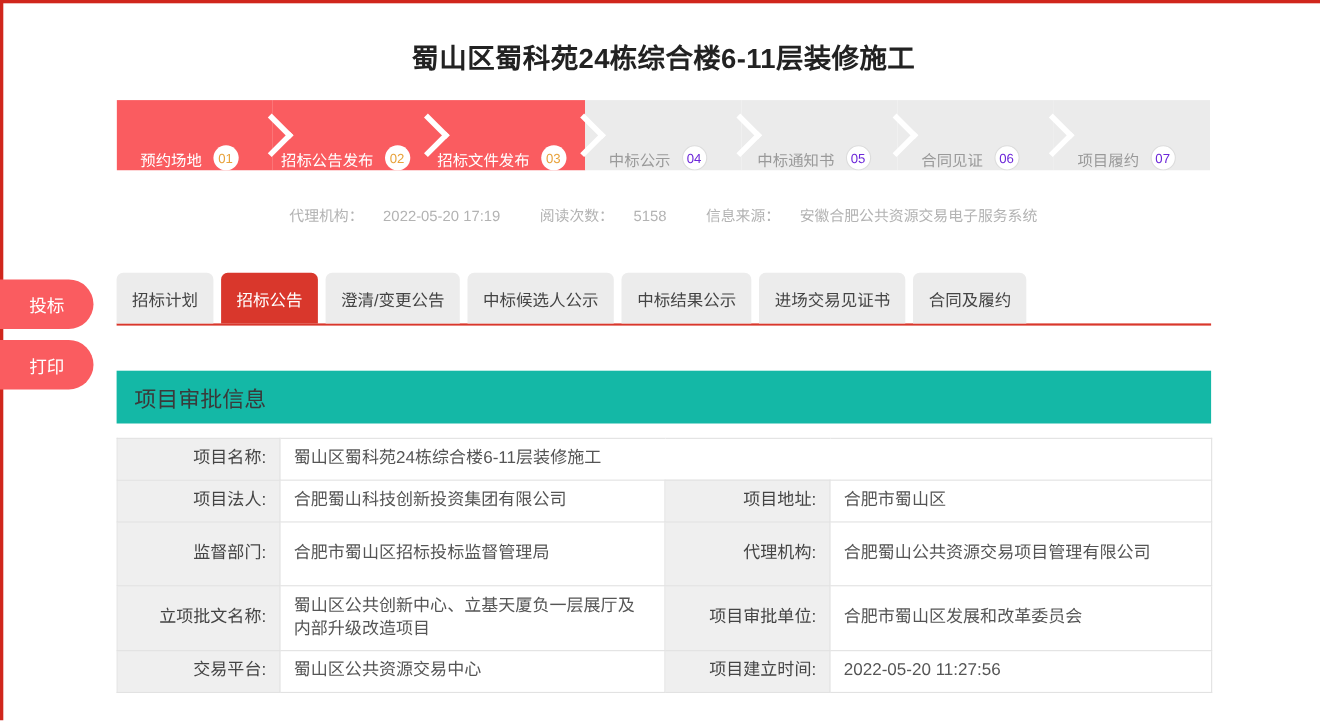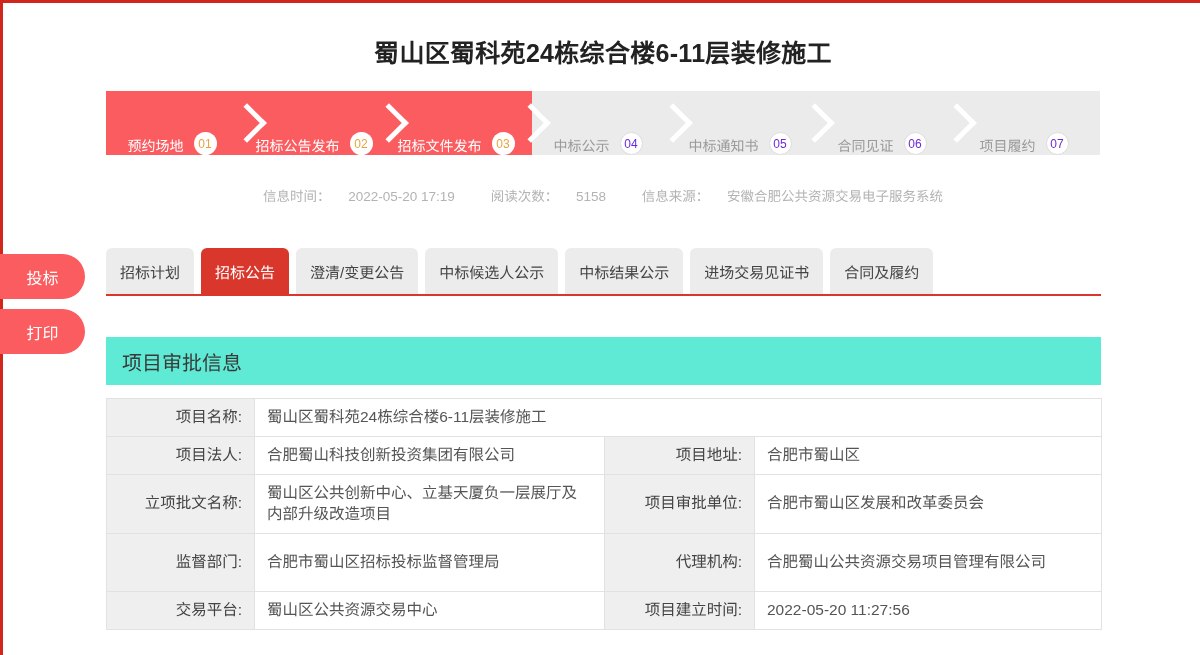--- a/index.html
+++ b/index.html
@@ -140,21 +140,21 @@
     cursor: pointer;
     white-space: nowrap;
   }
   .tab.active { background: #d9372c; color: #ffffff; }
 
   
   .section-head {
     position: absolute;
     left: 103px; top: 334px;
     width: 995px; height: 48px;
-    background: #5eead4;
+    background: #14b8a6;
     display: flex;
     align-items: center;
     padding-left: 16px;
     font-size: 20px;
     color: #3a3a3a;
   }
 
   
   .info-table {
     position: absolute;
@@ -222,21 +222,21 @@
         <span class="step-num">06</span>
         <i class="chev"></i>
       </div>
       <div class="step">
         <span class="step-label">项目履约</span>
         <span class="step-num">07</span>
       </div>
     </div>
 
   <div class="meta">
-    <span class="lbl">信息时间：</span>
+    <span class="lbl">代理机构：</span>
     <span class="val">2022-05-20 17:19</span>
     <span class="lbl">阅读次数：</span>
     <span class="val">5158</span>
     <span class="lbl">信息来源：</span>
     <span class="val">安徽合肥公共资源交易电子服务系统</span>
   </div>
 
   <div class="side-btn bid">
     <span>投标</span>
   </div>
@@ -284,30 +284,30 @@
           <td class="lbl">项目名称:</td>
           <td class="val" colspan="3">蜀山区蜀科苑24栋综合楼6-11层装修施工</td>
         </tr>
         <tr>
           <td class="lbl">项目法人:</td>
           <td class="val">合肥蜀山科技创新投资集团有限公司</td>
           <td class="lbl">项目地址:</td>
           <td class="val">合肥市蜀山区</td>
         </tr>
         <tr class="row-tall">
+          <td class="lbl">监督部门:</td>
+          <td class="val">合肥市蜀山区招标投标监督管理局</td>
+          <td class="lbl">代理机构:</td>
+          <td class="val">合肥蜀山公共资源交易项目管理有限公司</td>
+        </tr>
+        <tr class="row-tall">
           <td class="lbl">立项批文名称:</td>
           <td class="val">蜀山区公共创新中心、立基天厦负一层展厅及内部升级改造项目</td>
           <td class="lbl">项目审批单位:</td>
           <td class="val">合肥市蜀山区发展和改革委员会</td>
-        </tr>
-        <tr class="row-tall">
-          <td class="lbl">监督部门:</td>
-          <td class="val">合肥市蜀山区招标投标监督管理局</td>
-          <td class="lbl">代理机构:</td>
-          <td class="val">合肥蜀山公共资源交易项目管理有限公司</td>
         </tr>
         <tr>
           <td class="lbl">交易平台:</td>
           <td class="val">蜀山区公共资源交易中心</td>
           <td class="lbl">项目建立时间:</td>
           <td class="val">2022-05-20 11:27:56</td>
         </tr>
       </tbody>
   </table>
 

